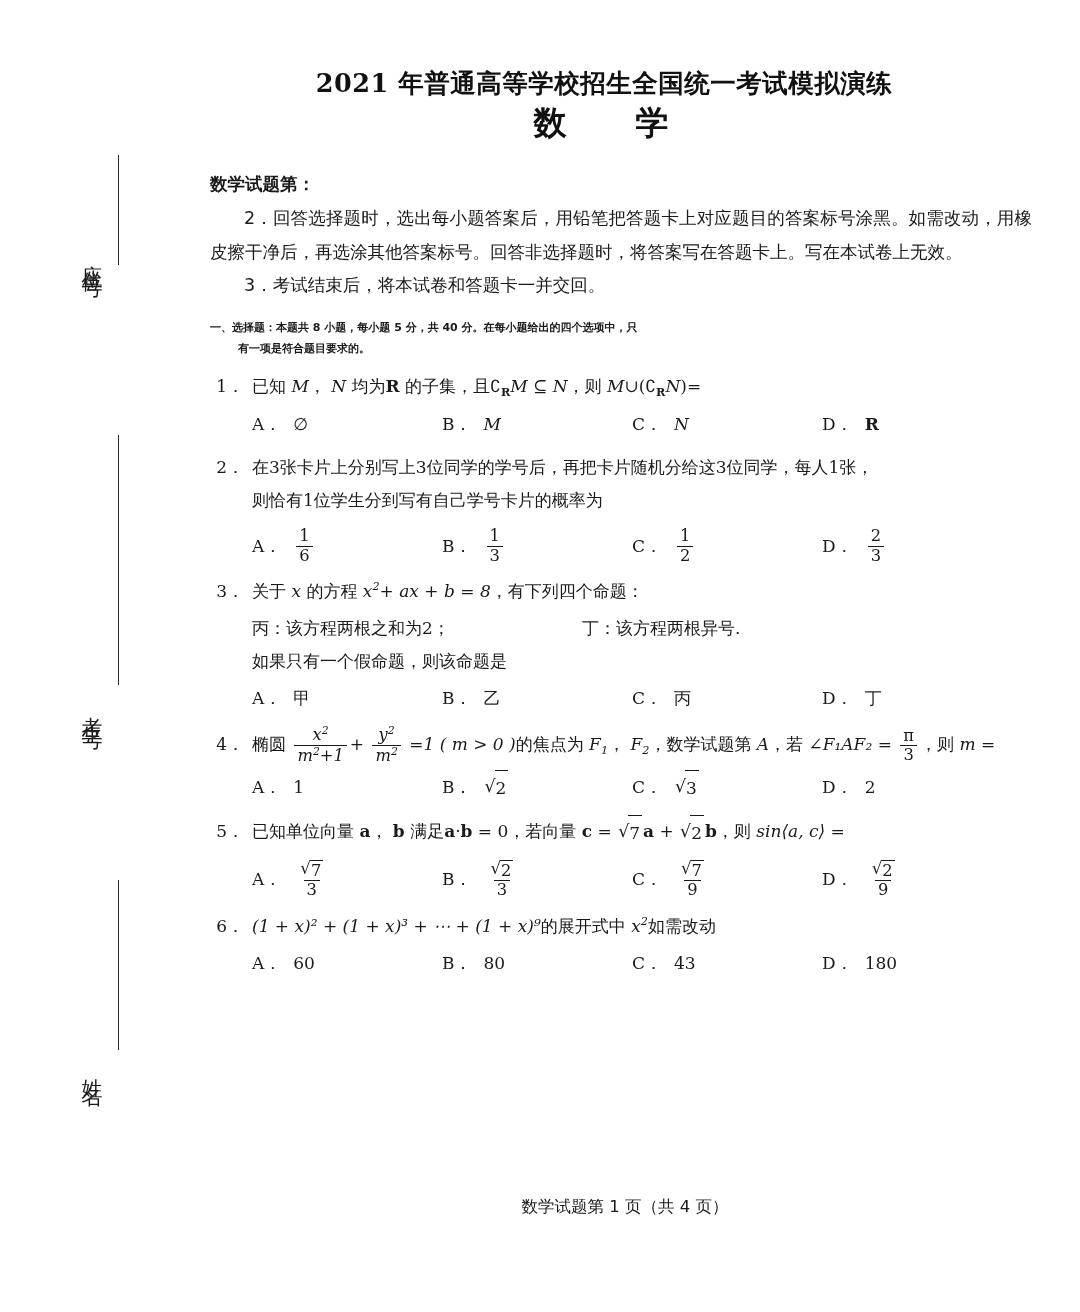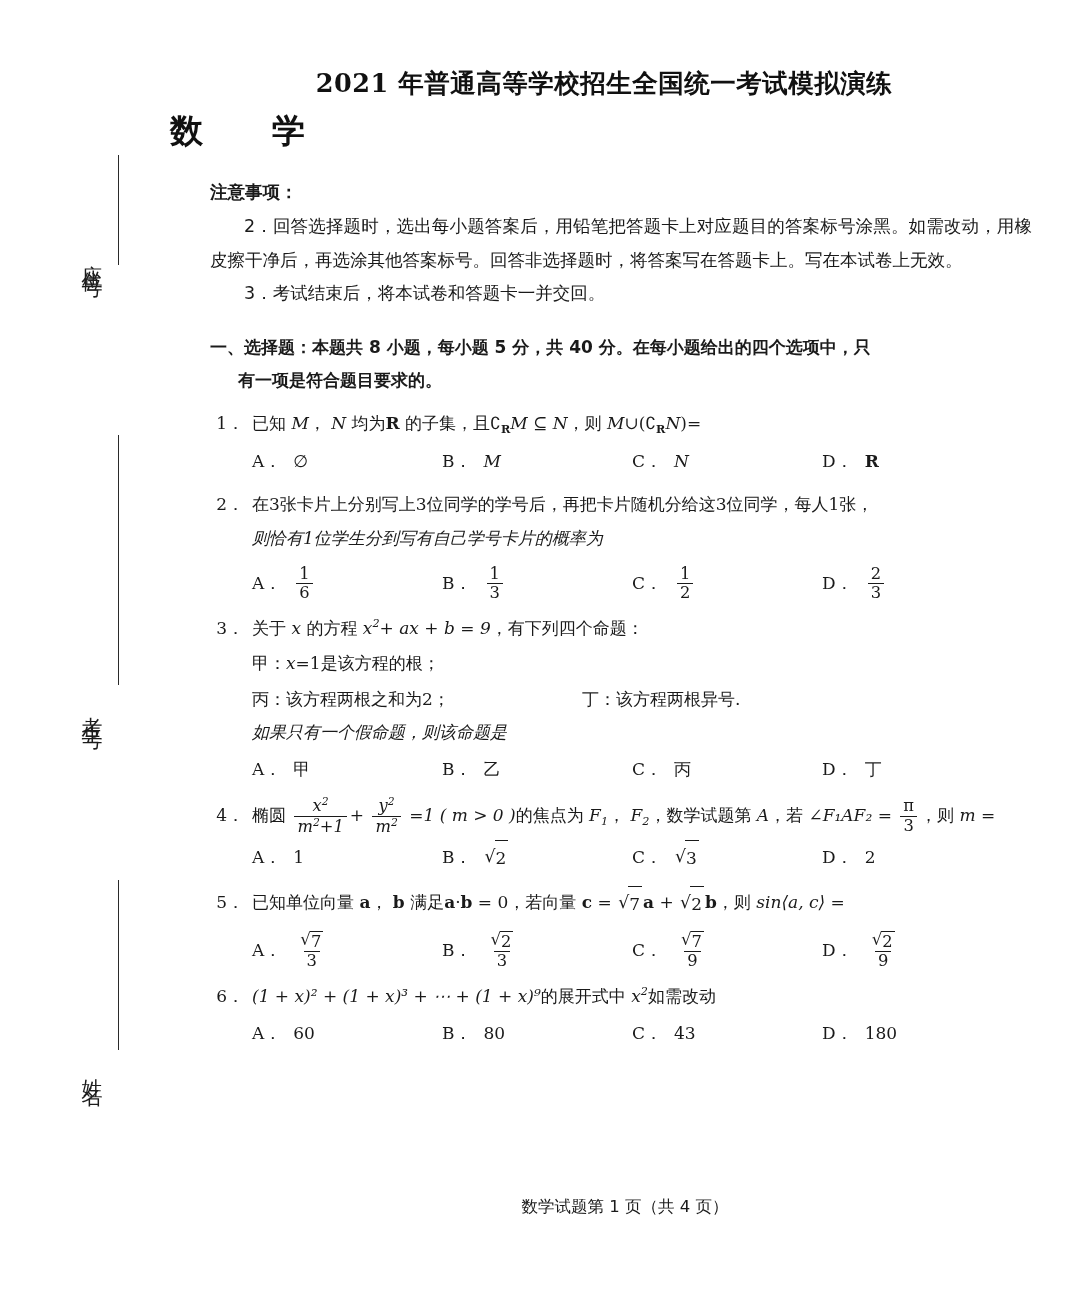--- a/index.html
+++ b/index.html
@@ -54,24 +54,25 @@
   .doc-title {
     text-align: center;
     font-size: 25.5px;
     font-weight: bold;
     letter-spacing: 0.5px;
     margin-top: 66px;
     padding-right: 42px;
     color: #111;
   }
   .subject-title {
+    text-align: center;
     font-size: 33px;
     font-weight: bold;
     letter-spacing: 18px;
-    margin-top: 8px;
+    margin-top: 0;
     padding-right: 30px;
     color: #111;
   }
 
   .content {
     margin-top: 26px;
     padding-left: 40px;
     padding-right: 48px;
   }
 
@@ -83,24 +84,24 @@
   }
   .notice-item {
     font-size: 17.5px;
     line-height: 1.92;
     text-indent: 34px;
     text-align: justify;
     font-family: "DejaVu Sans", "Liberation Sans", sans-serif;
   }
 
   .section-head {
-    font-size: 17px;
+    font-size: 11px;
     font-weight: bold;
     line-height: 1.95;
-    margin-top: 20px;
+    margin-top: 14px;
     text-align: justify;
     font-family: "DejaVu Sans", "Liberation Sans", sans-serif;
   }
   .section-head .hang {
     display: block;
     padding-left: 28px;
   }
 
   .q {
     margin-top: 10px;
@@ -115,21 +116,20 @@
     width: 34px;
     flex: none;
     text-align: right;
     padding-right: 8px;
   }
   .q-body {
     flex: 1;
   }
   .q-cont {
     padding-left: 42px;
-    font-style: italic;
   }
 
   
   .opts {
     display: flex;
     padding-left: 42px;
     margin-top: 4px;
     font-size: 17px;
     align-items: center;
   }
@@ -209,21 +209,21 @@
   <div class="side-label" style="top:1062px;">姓名</div>
 </div>
 
 <div class="page">
 
   <div class="doc-title">2021 年普通高等学校招生全国统一考试模拟演练</div>
   <div class="subject-title">数　学</div>
 
   <div class="content">
 
-    <div class="notice-head">注意事项：</div>
+    <div class="notice-head">数学试题第：</div>
     <div class="notice-item">2．回答选择题时，选出每小题答案后，用铅笔把答题卡上对应题目的答案标号涂黑。如需改动，用橡皮擦干净后，再选涂其他答案标号。回答非选择题时，将答案写在答题卡上。写在本试卷上无效。</div>
     <div class="notice-item">3．考试结束后，将本试卷和答题卡一并交回。</div>
 
     <div class="section-head">
       <span>一、选择题：本题共 8 小题，每小题 5 分，共 40 分。在每小题给出的四个选项中，只</span>
       <span class="hang">有一项是符合题目要求的。</span>
     </div>
 
     <div class="q">
       <div class="q-stem">
@@ -295,25 +295,24 @@
       </div>
     </div>
 
     <div class="q">
       <div class="q-stem">
         <span class="q-num">3．</span>
         <span class="q-body">
           <span>关于</span>
           <span class="mi">x</span>
           <span>的方程</span>
-          <span class="mi"><span>x</span><sup>2</sup><span>+ ax + b = 9</span></span><span>，有下列四个命题：</span>
+          <span class="mi"><span>x</span><sup>2</sup><span>+ ax + b = 8</span></span><span>，有下列四个命题：</span>
         </span>
       </div>
       <div class="prop-row">
-        <span class="c1"><span>甲：</span><span class="mi">x</span><span>=1</span><span>是该方程的根；</span></span>
       </div>
       <div class="prop-row">
         <span class="c1"><span>丙：</span><span>该方程两根之和为2；</span></span>
         <span><span>丁：</span><span>该方程两根异号.</span></span>
       </div>
       <div class="q-cont">如果只有一个假命题，则该命题是</div>
       <div class="opts">
         <span class="opt">
             <span class="lbl">A．</span>
             <span class="opt-val">甲</span>

